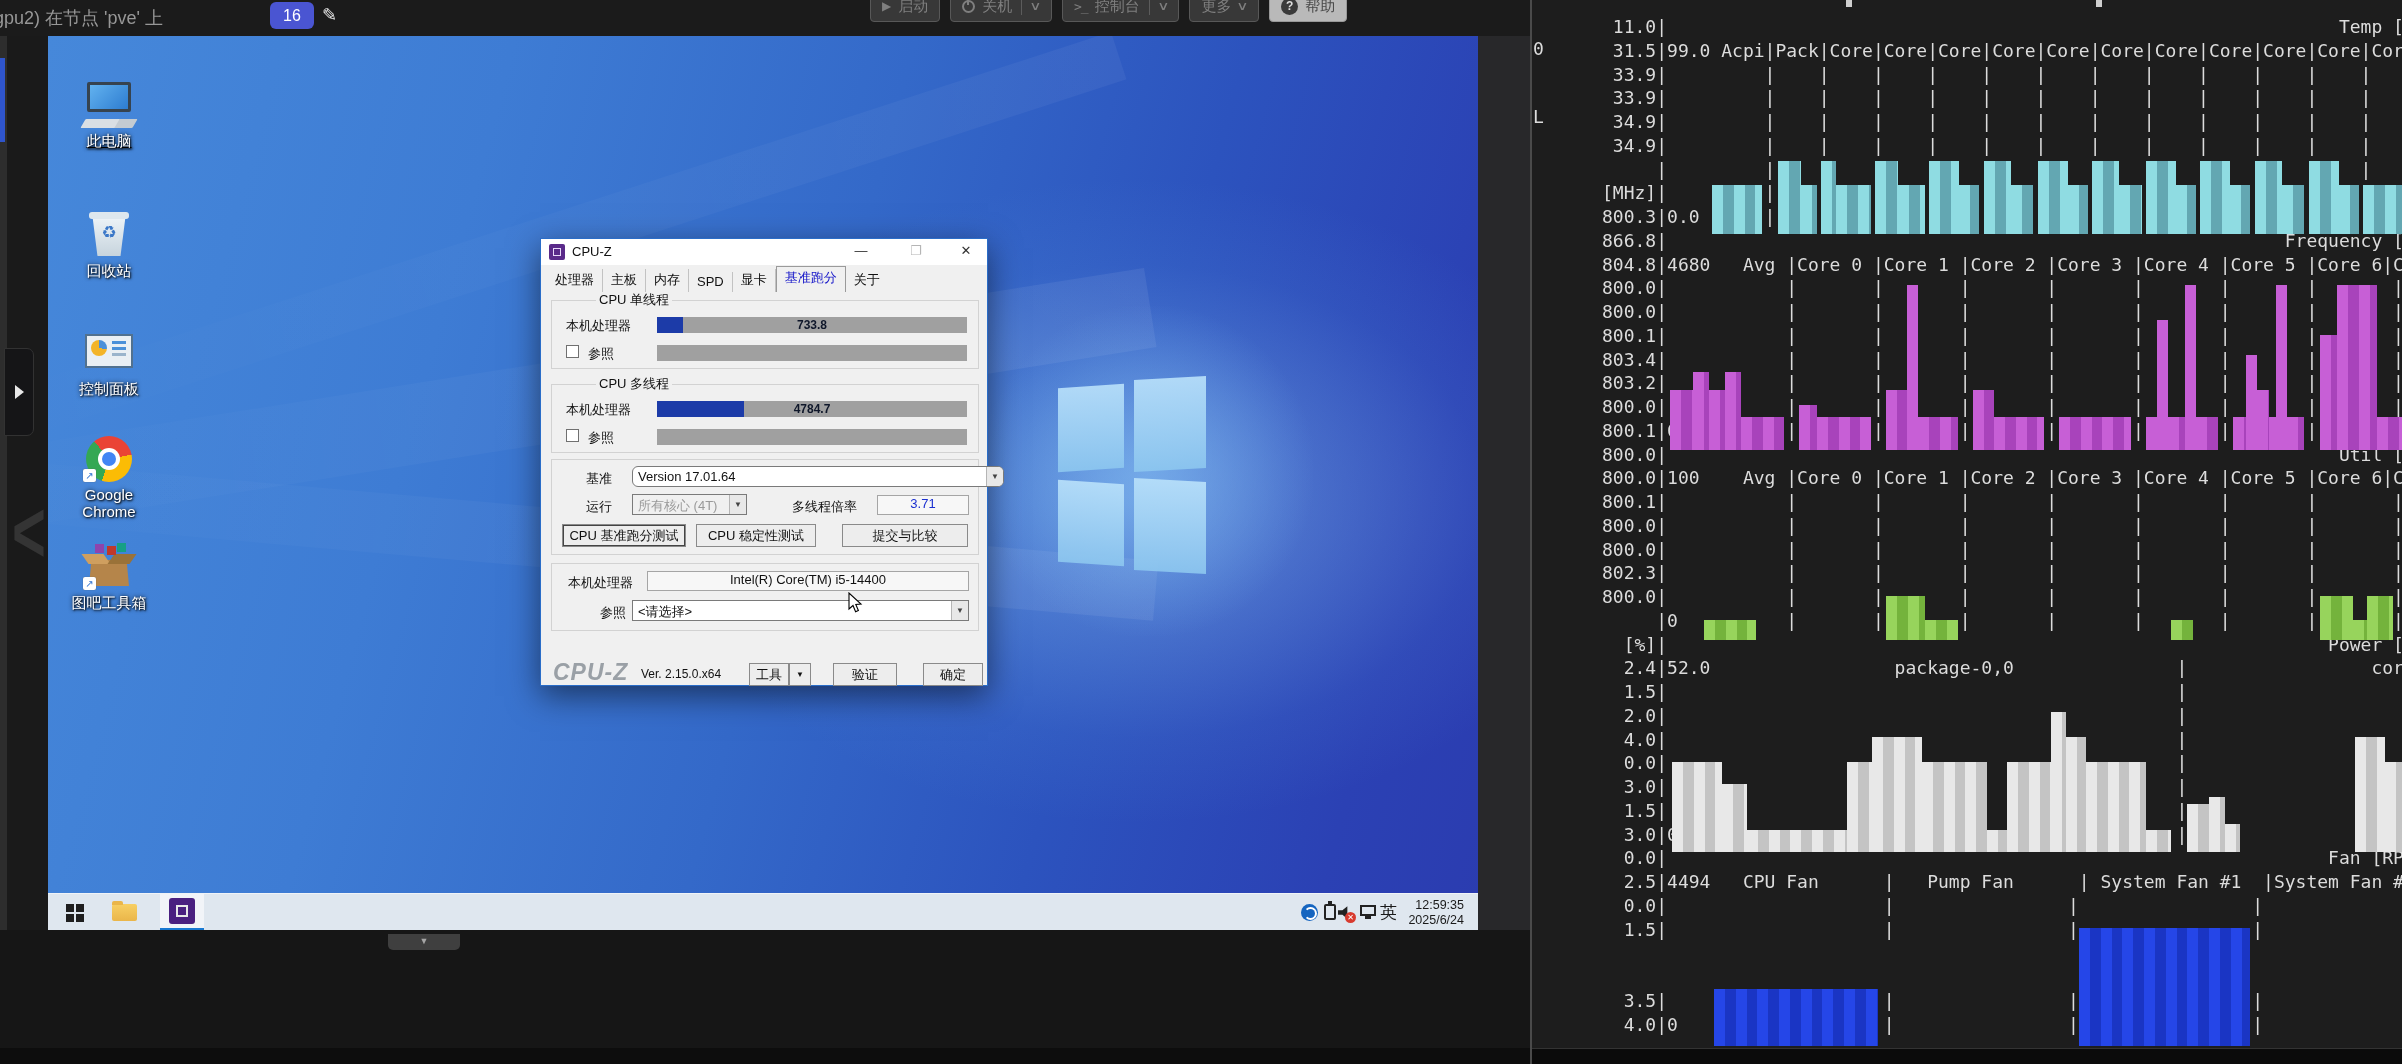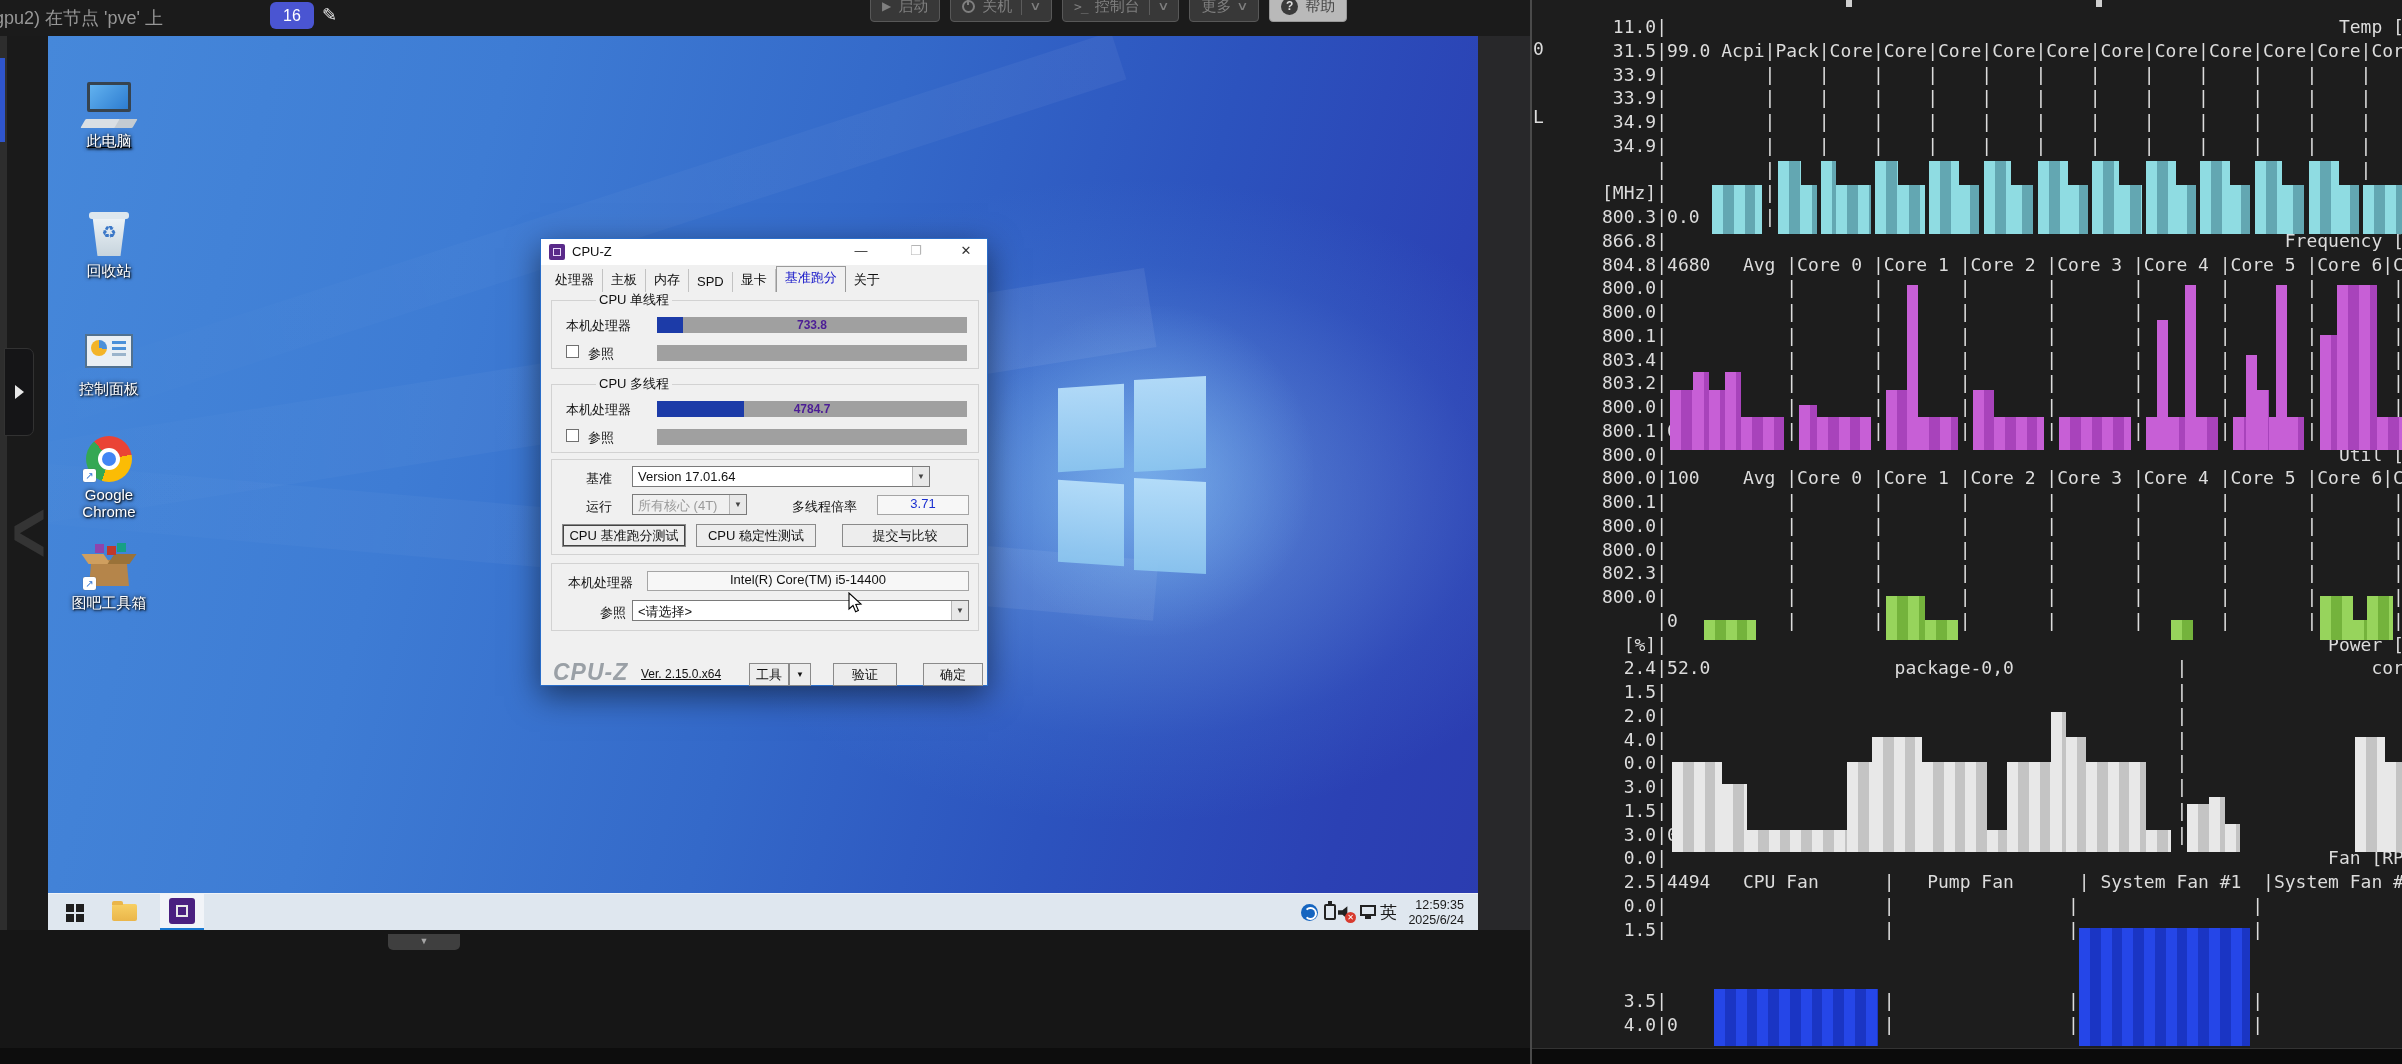--- a/index.html
+++ b/index.html
@@ -99,36 +99,36 @@
   .cpuz .tabs { position:absolute; left:6px; top:31px; display:flex; height:22px; align-items:flex-end; }
   .cpuz .tab { padding:2px 8px 3px; border-right:1px solid #c2c2c2; color:#111; }
   .cpuz .tab:last-child { border-right:none; }
   .cpuz .tab.active { border:1px solid #9a9a9a; border-bottom:none; background:#f0f0f0; color:#1414c8; padding-bottom:5px; }
   .cpuz fieldset { position:absolute; left:10px; width:428px; border:1px solid #d2d2d2; background:#f0f0f0;padding-left:36px; }
   .cpuz fieldset legend { font-size:13px; margin-left:8px; padding:0 3px; }
   .cpuz .fs1 { top:52px; height:78px; } .cpuz .fs2 { top:136px; height:78px; }
   .cpuz .rowlabel { position:absolute; font-size:13px; }
   .cpuz .pbar { position:absolute; left:105px; width:310px; height:16px; background:#a0a0a0; }
   .cpuz .pbar .fill { position:absolute; left:0; top:0; height:100%; background:#1c3ba8; }
-  .cpuz .pbar .pval { position:absolute; width:100%; text-align:center; color:#4c1d95; font-size:12px; line-height:16px; font-weight:bold; }
+  .cpuz .pbar .pval { position:absolute; width:100%; text-align:center; color:#0f172a; font-size:12px; line-height:16px; font-weight:bold; }
   .cpuz .chk { position:absolute; width:13px; height:13px; background:#fff; border:1px solid #707070; }
   .cpuz .box { position:absolute; left:10px; width:428px; border:1px solid #d2d2d2; }
   .cpuz .box3 { top:220px; height:96px; } .cpuz .box4 { top:324px; height:68px; }
   .cpuz .combo { position:absolute; height:21px; background:#fff; border:1px solid #7a7a7a; padding:2px 20px 0 5px;
                  white-space:nowrap; overflow:hidden; }
   .cpuz .combo .arr { position:absolute; right:0; top:0; width:17px; height:100%; background:#e8e8e8;
                  border-left:1px solid #b5b5b5; text-align:center; font-size:8px; line-height:19px; color:#444; }
   .cpuz .combo.disabled { background:#f0f0f0; color:#9a9a9a; }
   .cpuz .inset { position:absolute; height:20px; border:1px solid #a5a5a5; background:#f7f7f7; text-align:center; }
   .cpuz .btn { position:absolute; height:23px; background:#ededed; border:1px solid #8a8a8a; font-size:13px;
                text-align:center; line-height:21px; }
   .cpuz .btn.focus { box-shadow:inset 0 0 0 1px #444; }
   .cpuz .logo { position:absolute; left:12px; top:420px; font-size:23px; font-weight:bold; font-style:italic;
                 color:#9aa0a6; letter-spacing:1px; }
-  .cpuz .ver { position:absolute; left:100px; top:428px; font-size:12px;text-decoration:underline; }
+  .cpuz .ver { position:absolute; left:100px; top:428px; font-size:12px; }
 
   
   .taskbar { position:absolute; left:48px; top:893px; width:1430px; height:37px; background:#dfe7ef;
              border-top:1px solid rgba(255,255,255,.5); }
   .tb-item { position:absolute; top:0; height:37px; display:flex; align-items:center; justify-content:center; }
   .start-logo { width:8px; height:8px; background:#1f1f1f; box-shadow:10px 0 0 #1f1f1f, 0 10px 0 #1f1f1f, 10px 10px 0 #1f1f1f; margin:-9px 0 0 -9px; }
   .folder { width:25px; height:17px; background:linear-gradient(#f7cf63,#eab64a); border-radius:2px; position:relative; }
   .folder::before { content:""; position:absolute; left:0; top:-3px; width:11px; height:4px; background:#eab64a; border-radius:2px 2px 0 0; }
   .cpuz-task { position:absolute; left:112px; top:0; width:44px; height:37px; background:rgba(255,255,255,.55);
                border-bottom:3px solid #1979d2; display:flex; align-items:center; justify-content:center; }
@@ -317,21 +317,21 @@
         <div class="fill" id="fillMulti" style="width: 28%;"></div>
         <div class="pval">4784.7</div>
       </div>
       <span class="chk" style="left:14px;top:36px;"></span>
       <span class="rowlabel" style="left:36px;top:36px;">参照</span>
       <div class="pbar" style="top:36px;"></div>
     </fieldset>
 
     <div class="box box3">
       <span class="rowlabel" style="left:34px;top:10px;">基准</span>
-      <div class="combo" style="left:80px;top:6px;width:298px;">
+      <div class="combo" style="left:80px;top:6px;width:372px;border-radius:6px;">
         <span>Version 17.01.64</span>
         <span class="arr">▼</span>
       </div>
       <span class="rowlabel" style="left:34px;top:38px;">运行</span>
       <div class="combo disabled" style="left:80px;top:34px;width:115px;">
         <span>所有核心 (4T)</span>
         <span class="arr">▼</span>
       </div>
       <span class="rowlabel" style="left:240px;top:38px;">多线程倍率</span>
       <div class="inset" style="left:325px;top:35px;width:92px;color:#1a2fd0;">3.71</div>

